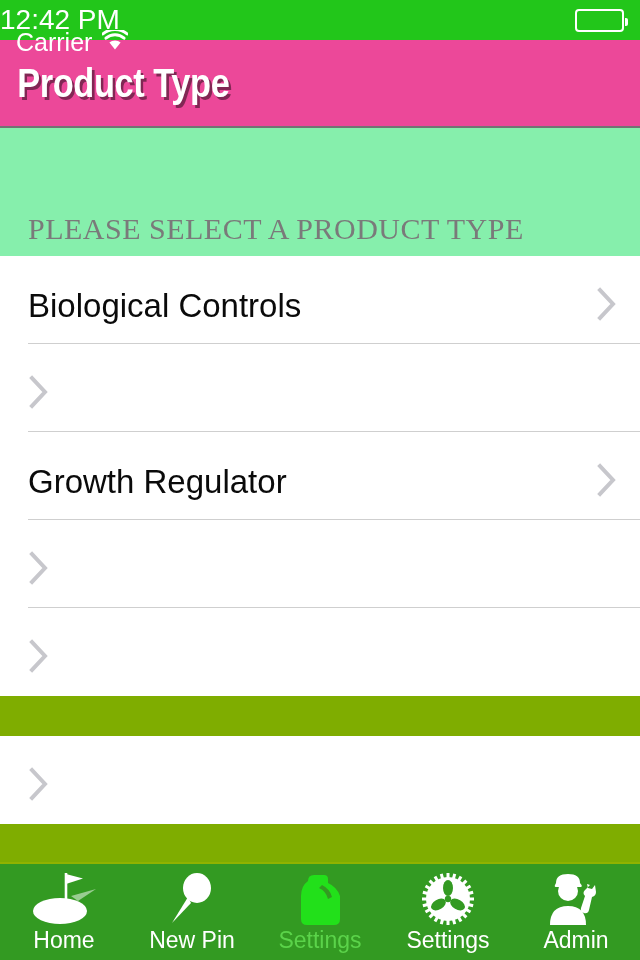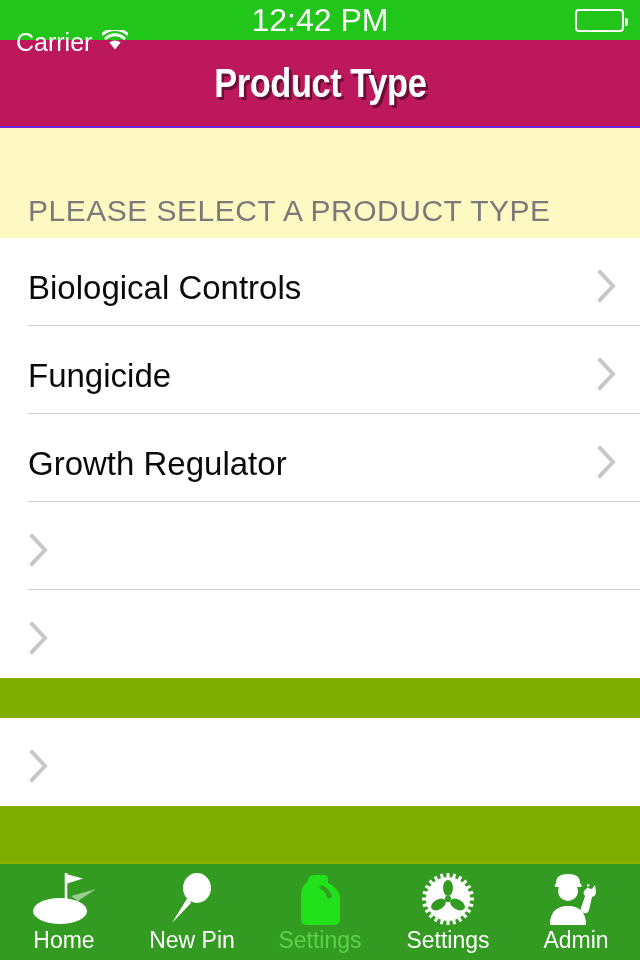--- a/index.html
+++ b/index.html
@@ -44,22 +44,21 @@
   .carrier-text {
     font-size: 25px;
     letter-spacing: 0px;
     color: #ffffff;
     line-height: 1;
   }
   .wifi-icon { display: block; }
   .status-time {
     position: absolute;
     left: 0; right: 0;
-    text-align: center;
-    font-size: 32px;
+    font-size: 28px;
     color: #ffffff;
     line-height: 1;
     pointer-events: none;
   }
   .status-right {
     margin-left: auto;
     display: flex;
     align-items: center;
   }
   .battery {
@@ -78,25 +77,24 @@
     width: 3px;
     height: 8px;
     background: #ffffff;
     border-radius: 0 2px 2px 0;
   }
 
   
   .navbar {
     flex: 0 0 88px;
     height: 88px;
-    background: #be185d;
-    display: flex;
-    align-items: center;
-    justify-content: center;
-    border-bottom: 2px solid #6d28d9;
+    background: #ec4899;
+    display: flex;
+    align-items: center;
+    border-bottom: 2px solid #737373;
     box-sizing: border-box;
   }
   .nav-title {
     font-size: 40px;
     font-weight: bold;
     color: #ffffff;
     letter-spacing: -0.5px;
     transform: scaleX(0.86);
     text-shadow: 3px 3px 0px rgba(0,0,0,0.45);
     line-height: 1;
@@ -104,26 +102,27 @@
 
   
   .table-area {
     flex: 1 1 auto;
     background: #7fad00;
     overflow: hidden;
     position: relative;
   }
 
   .section-header {
-    height: 110px;
-    background: #fef9c3;
+    height: 128px;
+    background: #86efac;
     display: flex;
     align-items: flex-end;
     padding: 0 0 12px 28px;
     box-sizing: border-box;
+    font-family: Liberation Serif, serif;
   }
   .section-header-text {
     font-size: 30px;
     color: #7a7a7a;
     letter-spacing: 0.5px;
     line-height: 1;
   }
 
   .cell-group { background: #ffffff; }
 
@@ -232,21 +231,20 @@
     <div class="cell-group">
       <div class="cell cell-sep">
         <span class="cell-label">Biological Controls</span>
         <span class="chevron">
           <svg width="22" height="36" viewBox="0 0 22 36">
               <path d="M4 4 L17 18 L4 32" stroke="#c7c7cc" stroke-width="4" fill="none" stroke-linecap="square" stroke-linejoin="miter"></path>
             </svg>
         </span>
       </div>
       <div class="cell cell-sep">
-        <span class="cell-label">Fungicide</span>
         <span class="chevron">
           <svg width="22" height="36" viewBox="0 0 22 36">
               <path d="M4 4 L17 18 L4 32" stroke="#c7c7cc" stroke-width="4" fill="none" stroke-linecap="square" stroke-linejoin="miter"></path>
             </svg>
         </span>
       </div>
       <div class="cell cell-sep">
         <span class="cell-label">Growth Regulator</span>
         <span class="chevron">
           <svg width="22" height="36" viewBox="0 0 22 36">

